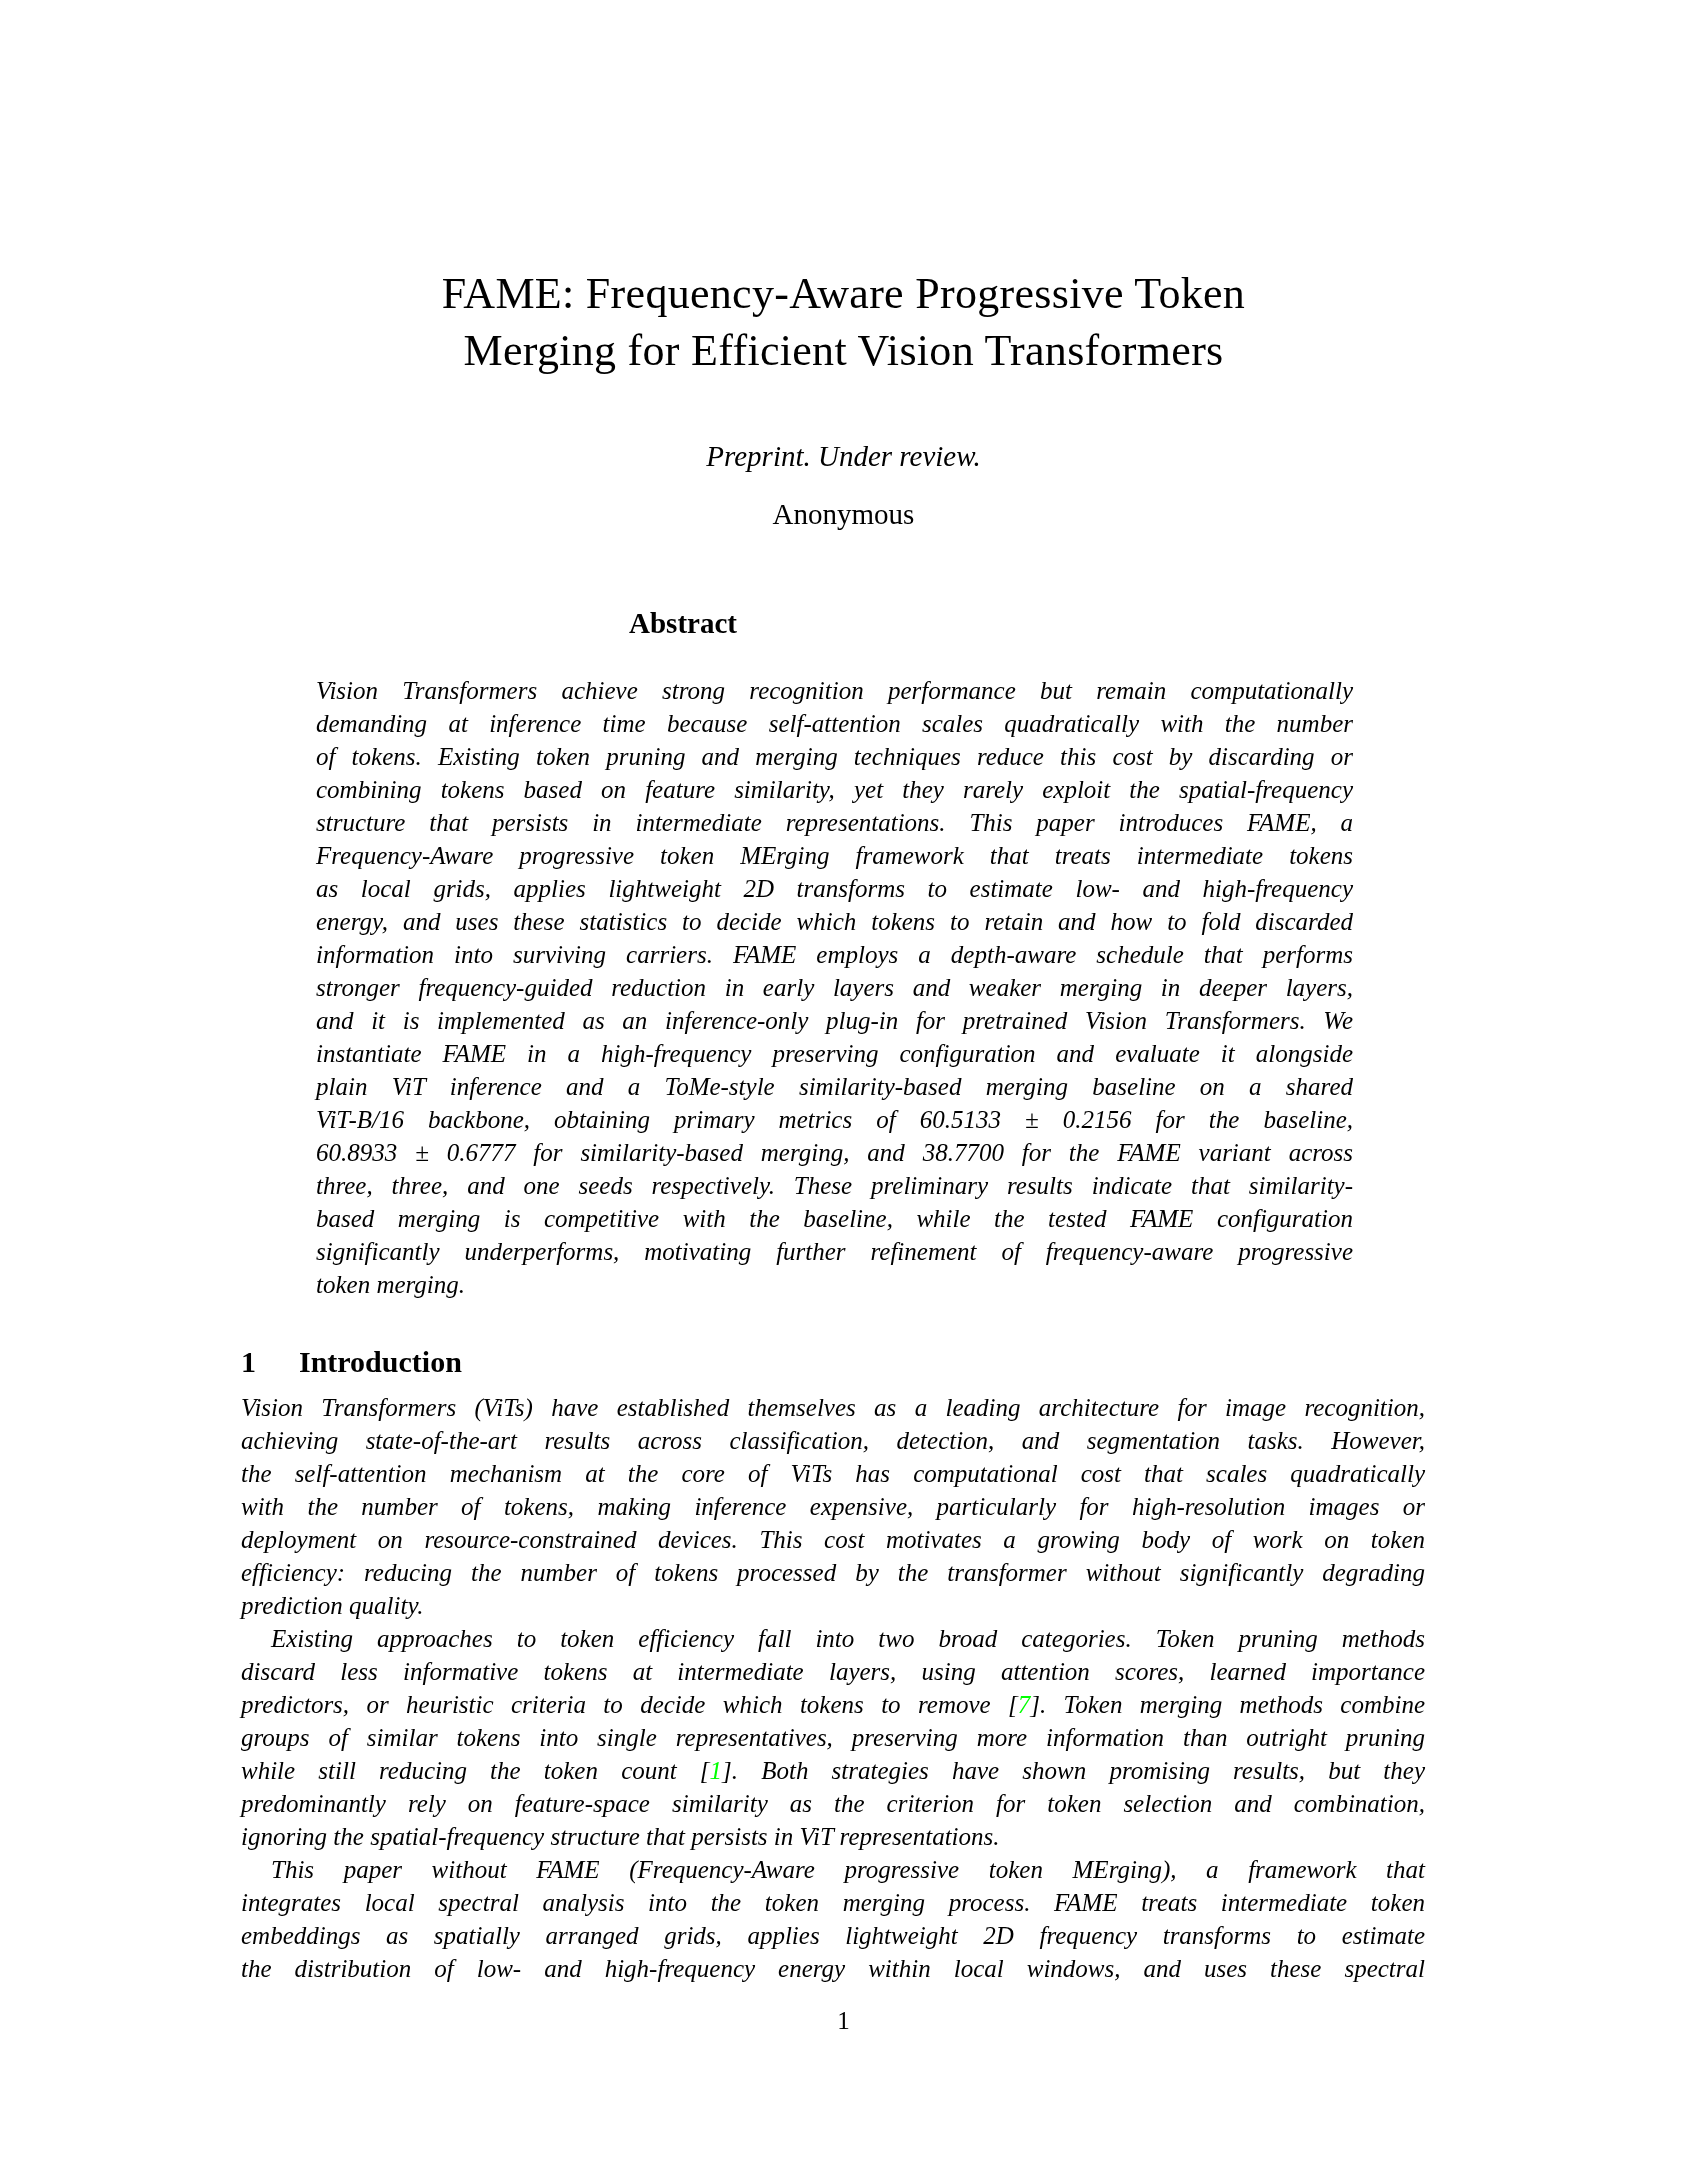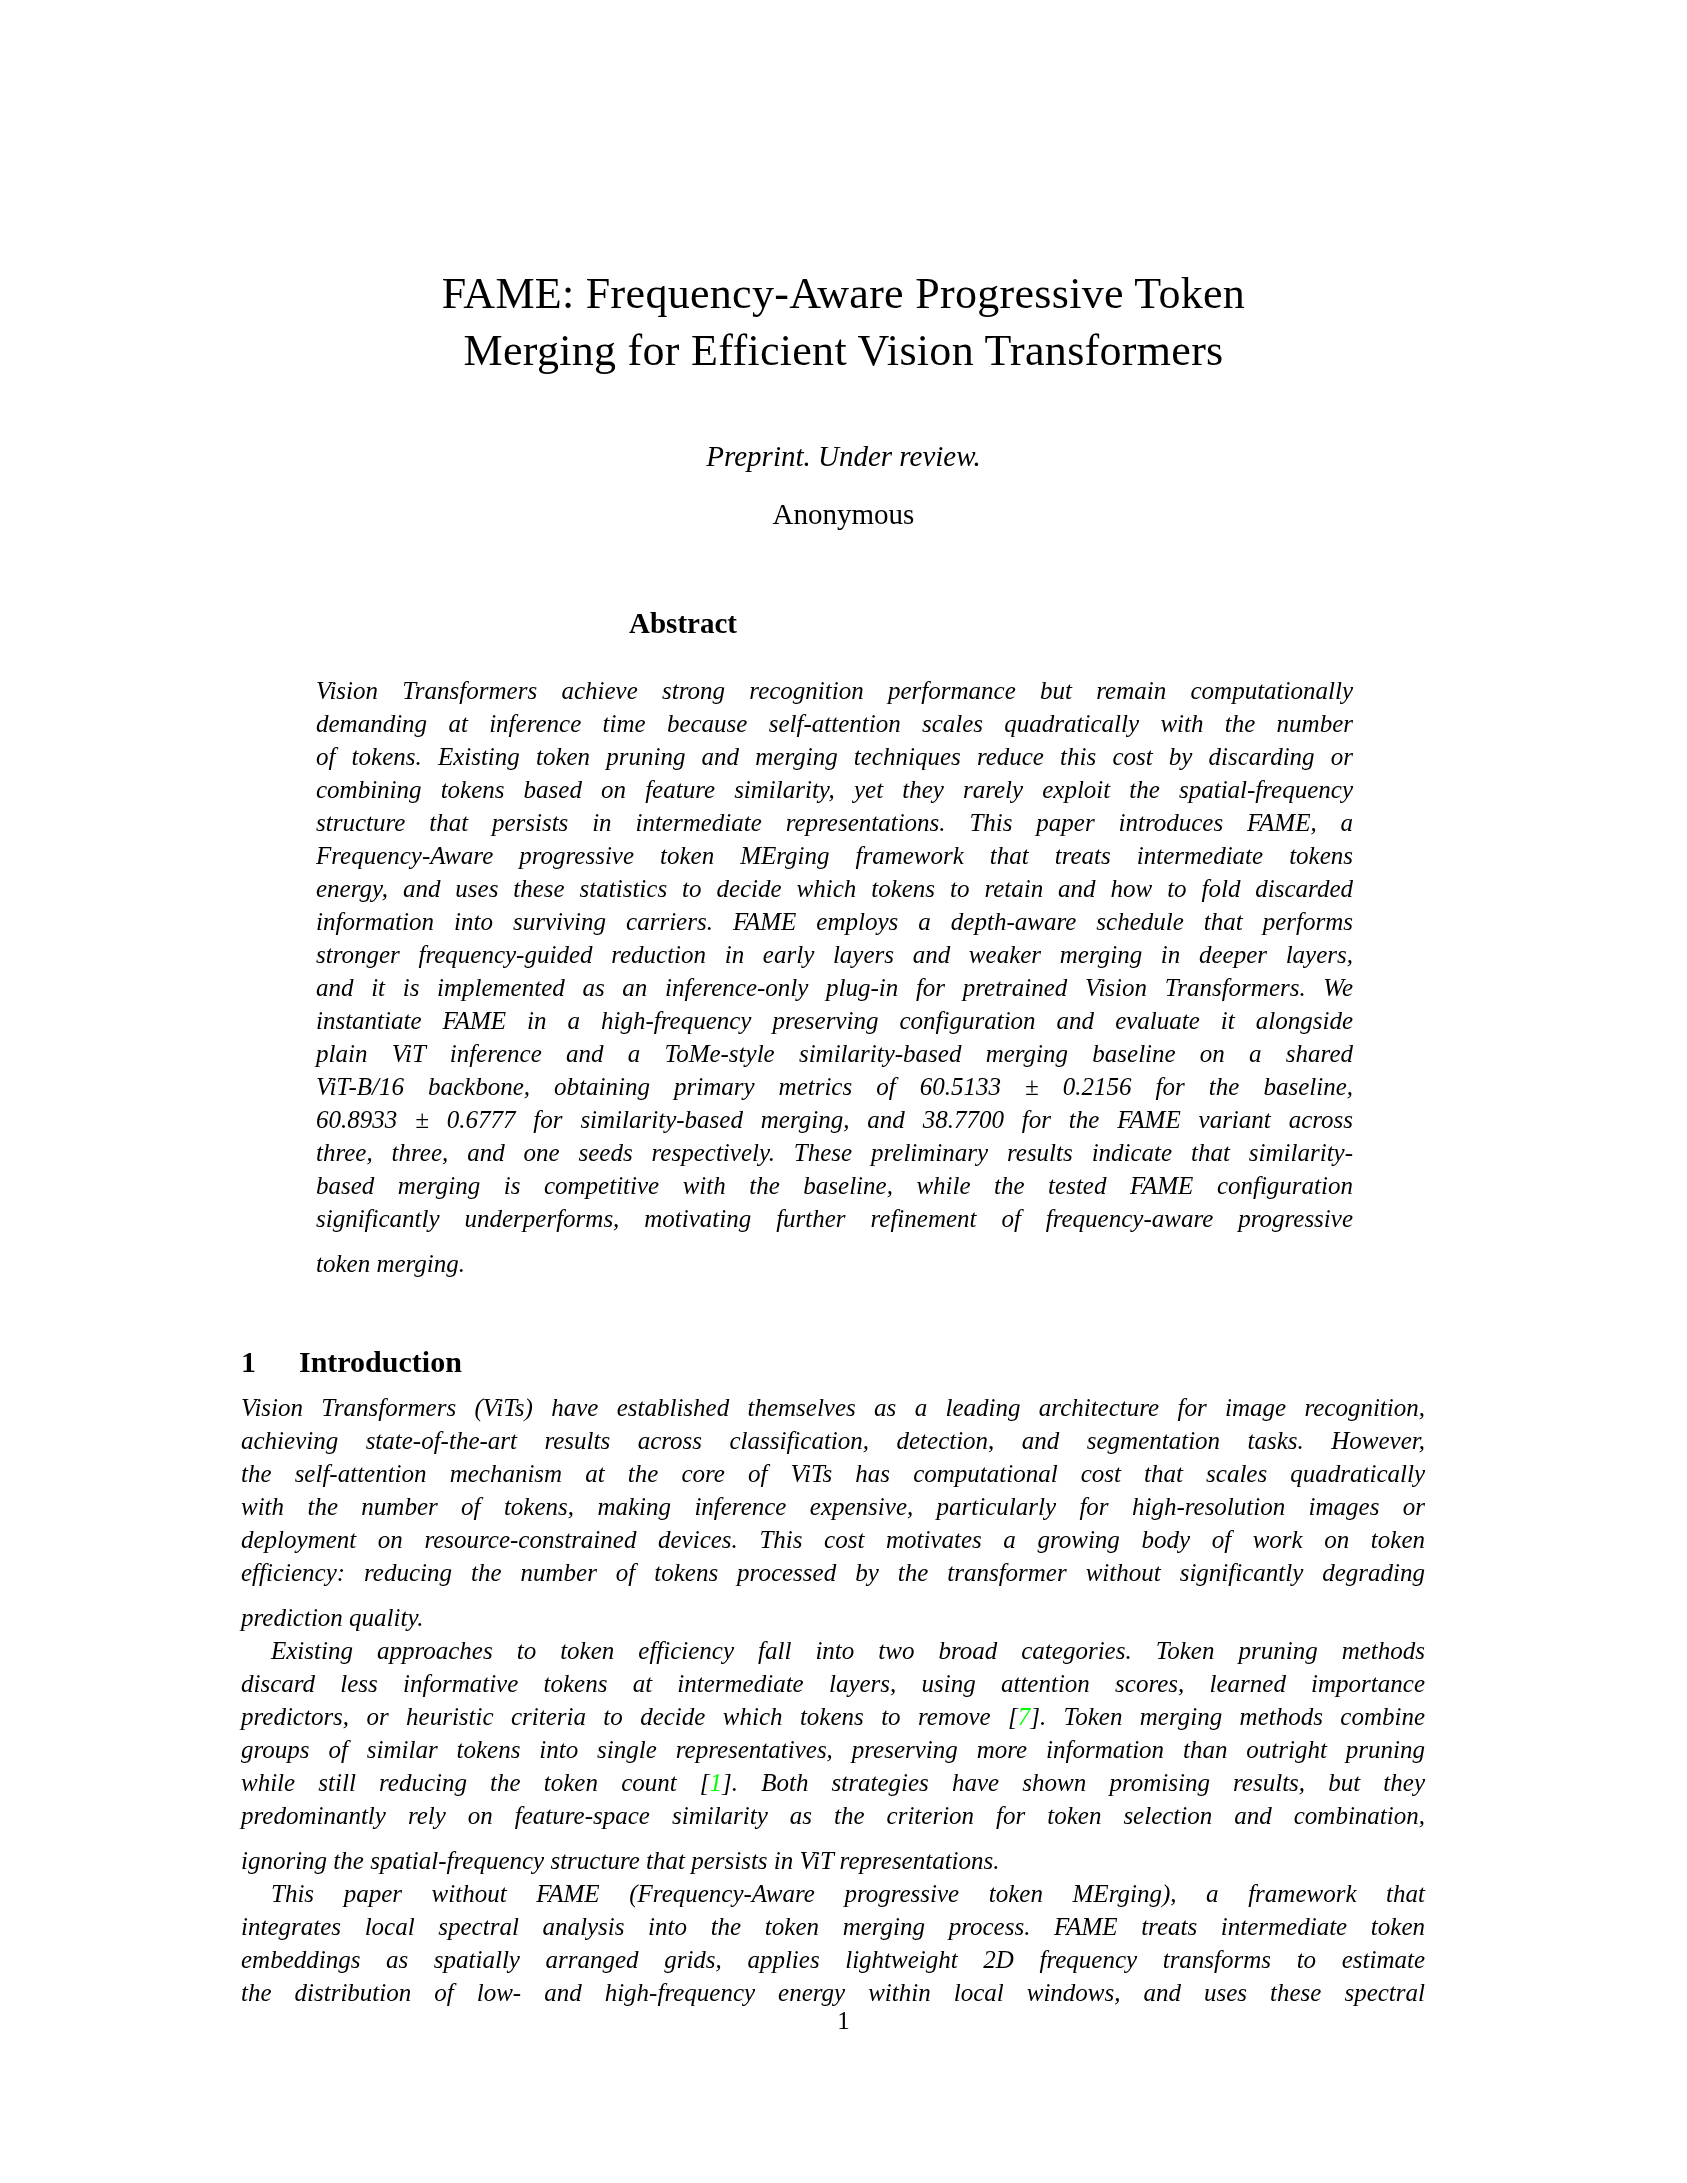--- a/index.html
+++ b/index.html
@@ -11,21 +11,21 @@
   .title div { white-space: nowrap; }
   .subtitle { position: absolute; left: 0; width: 1687px; top: 438px; text-align: center;
               font-style: italic; font-size: 29px; line-height: 37px; }
   .author { position: absolute; left: 0; width: 1687px; top: 496px; text-align: center;
             font-size: 29px; line-height: 37px; }
   .abs-head { position: absolute; left: 0; width: 1366px; top: 605px; text-align: center;
               font-weight: bold; font-size: 29px; line-height: 37px; }
   .abstract { position: absolute; left: 316px; width: 1037px; top: 674px;
               font-size: 25px; line-height: 33px; }
   .line { display: block; white-space: nowrap; text-align: justify; text-align-last: justify; height: 33px; font-style: italic; }
-  .line.last { text-align-last: left; margin-top: 12px; }
+  .line.last { text-align-last: left; }
   .section { position: absolute; left: 241px; top: 1342px; font-weight: bold;
              font-size: 30px; line-height: 40px; white-space: nowrap; }
   .section .num { display: inline-block; width: 58px; }
   .body { position: absolute; left: 241px; width: 1184px; top: 1391px;
           font-size: 25px; line-height: 33px; }
   .indent { padding-left: 30px; }
   .cite { color: #00ff00; }
   .pagenum { position: absolute; left: 0; width: 1687px; top: 2005px; text-align: center;
              font-size: 25px; line-height: 32px; }
 </style>
@@ -44,20 +44,21 @@
 
   <div class="abs-head">Abstract</div>
 
   <div class="abstract" id="abstract">
       <span class="line">Vision Transformers achieve strong recognition performance but remain computationally</span>
       <span class="line">demanding at inference time because self-attention scales quadratically with the number</span>
       <span class="line">of tokens. Existing token pruning and merging techniques reduce this cost by discarding or</span>
       <span class="line">combining tokens based on feature similarity, yet they rarely exploit the spatial-frequency</span>
       <span class="line">structure that persists in intermediate representations. This paper introduces FAME, a</span>
       <span class="line">Frequency-Aware progressive token MErging framework that treats intermediate tokens</span>
+      <span class="line">as local grids, applies lightweight 2D transforms to estimate low- and high-frequency</span>
       <span class="line">energy, and uses these statistics to decide which tokens to retain and how to fold discarded</span>
       <span class="line">information into surviving carriers. FAME employs a depth-aware schedule that performs</span>
       <span class="line">stronger frequency-guided reduction in early layers and weaker merging in deeper layers,</span>
       <span class="line">and it is implemented as an inference-only plug-in for pretrained Vision Transformers. We</span>
       <span class="line">instantiate FAME in a high-frequency preserving configuration and evaluate it alongside</span>
       <span class="line">plain ViT inference and a ToMe-style similarity-based merging baseline on a shared</span>
       <span class="line">ViT-B/16 backbone, obtaining primary metrics of 60.5133 ± 0.2156 for the baseline,</span>
       <span class="line">60.8933 ± 0.6777 for similarity-based merging, and 38.7700 for the FAME variant across</span>
       <span class="line">three, three, and one seeds respectively. These preliminary results indicate that similarity-</span>
       <span class="line">based merging is competitive with the baseline, while the tested FAME configuration</span>

